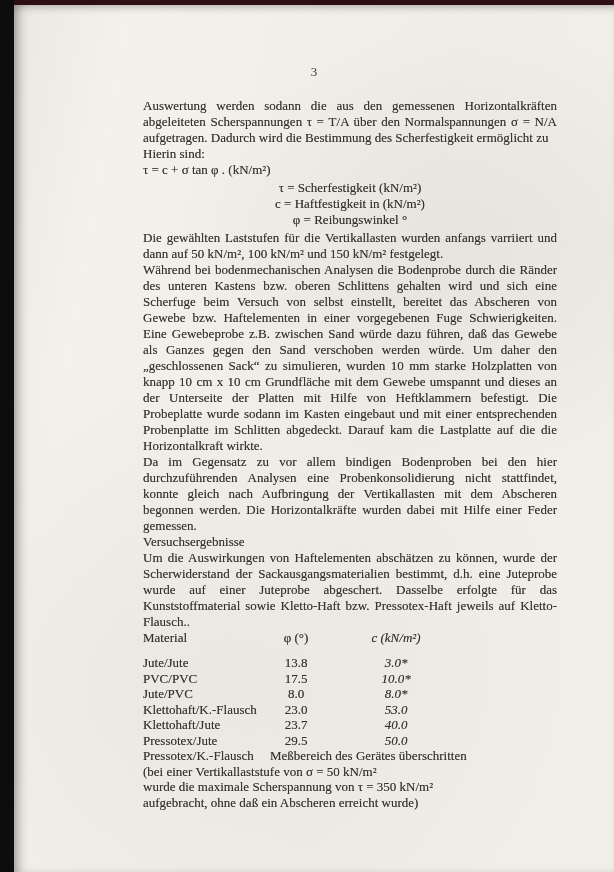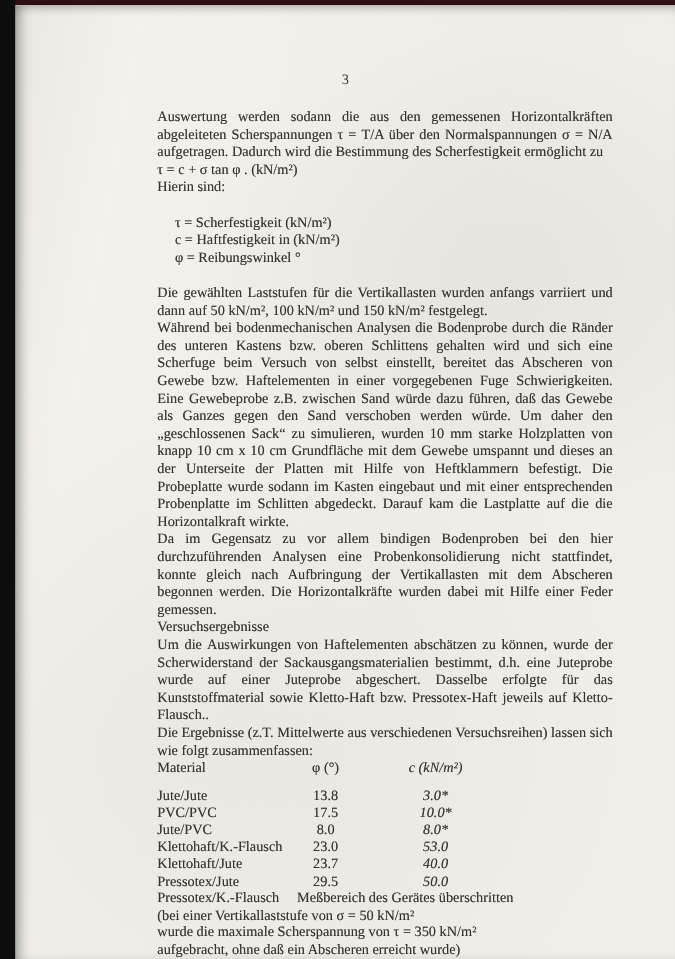--- a/index.html
+++ b/index.html
@@ -24,21 +24,21 @@
     text-align:center;font-size:13px;color:#3a3733;
   }
   .content{
     position:absolute;left:129px;top:93px;width:414px;
     font-size:13px;line-height:16px;color:#36332f;
     text-shadow:0 0 0.5px rgba(62,57,50,0.55);
   }
   .content p{margin:0;}
   .justify{text-align:justify;}
   .mt{margin-top:11px;}
-  .defs{margin:16px;padding:0;list-style:none;}
+  .defs{margin:2px;padding:0;list-style:none;text-align:center;}
   .heading{margin-top:18px;}
   
   .rtable{margin-top:0;}
   .trow{display:flex;line-height:15.5px;}
   .trow.header{line-height:16px;margin-bottom:9px;}
   .c1{width:118px;flex:0 0 118px;}
   .c2{width:70px;flex:0 0 70px;text-align:center;}
   .c3{width:130px;flex:0 0 130px;text-align:center;font-style:italic;}
   .note{flex:1;text-align:left;padding-left:9px;}
   .footnotes{margin-top:0;}
@@ -49,39 +49,38 @@
 
 <div class="scan">
   <div class="top-strip"></div>
   <div class="paper">
 
     <div class="page-number">3</div>
 
     <div class="content">
 
       <p class="justify">Auswertung werden sodann die aus den gemessenen Horizontalkräften abgeleiteten Scherspannungen τ = T/A über den Normalspannungen σ = N/A aufgetragen. Dadurch wird die Bestimmung des Scherfestigkeit ermöglicht zu</p>
+      <p>Hierin sind:</p>
       <p>τ = c + σ tan φ . (kN/m²)</p>
-      <p>Hierin sind:</p>
       <ul class="defs">
         <li>τ = Scherfestigkeit (kN/m²)</li>
         <li>c = Haftfestigkeit in (kN/m²)</li>
         <li>φ = Reibungswinkel °</li>
       </ul>
 
       <p class="justify mt">Die gewählten Laststufen für die Vertikallasten wurden anfangs varriiert und dann auf 50 kN/m², 100 kN/m² und 150 kN/m² festgelegt.</p>
 
       <p class="justify mt">Während bei bodenmechanischen Analysen die Bodenprobe durch die Ränder des unteren Kastens bzw. oberen Schlittens gehalten wird und sich eine Scherfuge beim Versuch von selbst einstellt, bereitet das Abscheren von Gewebe bzw. Haftelementen in einer vorgegebenen Fuge Schwierigkeiten. Eine Gewebeprobe z.B. zwischen Sand würde dazu führen, daß das Gewebe als Ganzes gegen den Sand verschoben werden würde. Um daher den „geschlossenen Sack“ zu simulieren, wurden 10 mm starke Holzplatten von knapp 10 cm x 10 cm Grundfläche mit dem Gewebe umspannt und dieses an der Unterseite der Platten mit Hilfe von Heftklammern befestigt. Die Probeplatte wurde sodann im Kasten eingebaut und mit einer entsprechenden Probenplatte im Schlitten abgedeckt. Darauf kam die Lastplatte auf die die Horizontalkraft wirkte.</p>
 
       <p class="justify mt">Da im Gegensatz zu vor allem bindigen Bodenproben bei den hier durchzuführenden Analysen eine Probenkonsolidierung nicht stattfindet, konnte gleich nach Aufbringung der Vertikallasten mit dem Abscheren begonnen werden. Die Horizontalkräfte wurden dabei mit Hilfe einer Feder gemessen.</p>
 
       <p class="heading">Versuchsergebnisse</p>
 
       <p class="justify mt">Um die Auswirkungen von Haftelementen abschätzen zu können, wurde der Scherwiderstand der Sackausgangsmaterialien bestimmt, d.h. eine Juteprobe wurde auf einer Juteprobe abgeschert. Dasselbe erfolgte für das Kunststoffmaterial sowie Kletto-Haft bzw. Pressotex-Haft jeweils auf Kletto-Flausch..</p>
 
-      <p class="justify mt">Die Ergebnisse (z.T. Mittelwerte aus verschiedenen Versuchsreihen) lassen sich wie folgt zusammenfassen:</p>
 
       <div class="rtable">
         <div class="trow header">
           <span class="c1">Material</span>
           <span class="c2">φ (°)</span>
           <span class="c3">c (kN/m²)</span>
         </div>
 
         <div class="trow">
           <span class="c1">Jute/Jute</span>

